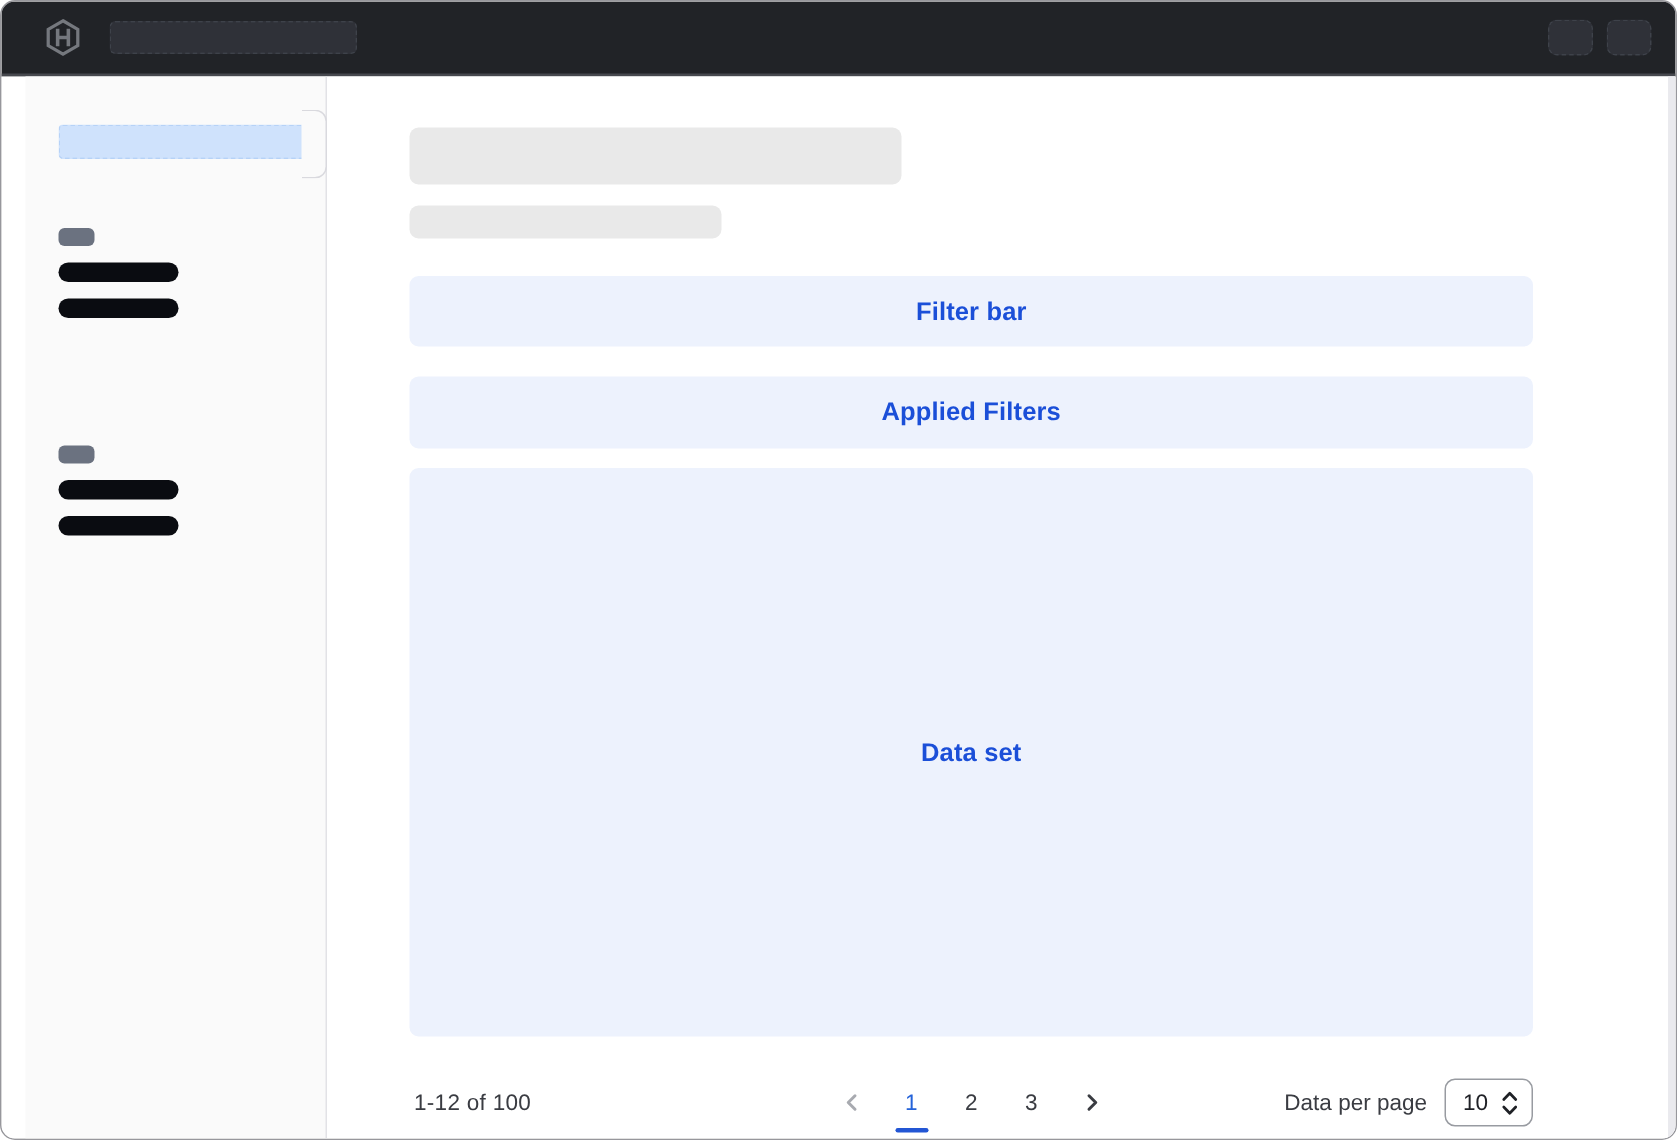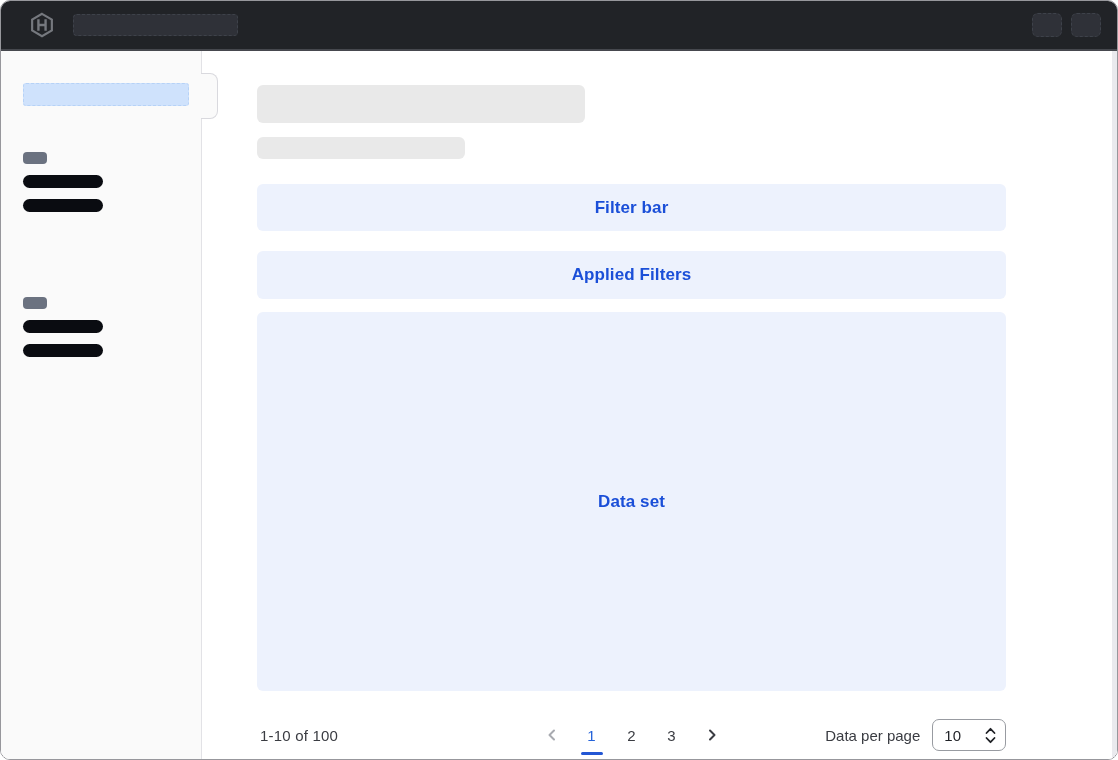--- a/index.html
+++ b/index.html
@@ -22,21 +22,21 @@
     width:165px;height:22px;margin-left:18px;border-radius:4px;
     background:#2f3138;border:1px dashed #3e424a;
   }
   .nav-spacer{flex:1;}
   .nav-right{display:flex;gap:9px;}
   .nav-box-skeleton{
     width:30px;height:24px;border-radius:6px;background:#2f3138;border:1px dashed #3e424a;
   }
 
   
-  .body{position:relative;display:flex;height:708px;background:#fff;}
+  .body{position:relative;display:flex;height:708px;background:#fff;padding-left:16px;}
 
   .sidebar{
     position:relative;width:201px;flex:0 0 auto;
     background:#fafafa;border-right:1px solid #e2e2e6;
   }
   .sk-active{
     position:absolute;left:22px;top:32px;width:166px;height:23px;
     background:#cfe2fc;border:1px dashed #b6d2f7;border-radius:3px;
   }
   .sidebar-tab{
@@ -78,21 +78,21 @@
   .pg-btn.active{color:#2563d9;}
   .pg-btn.active::after{
     content:"";position:absolute;left:1px;right:1px;bottom:-6px;height:3px;
     border-radius:2px;background:#2356d4;
   }
   .pg-chevron svg{display:block;}
   .pg-prev{cursor:default;}
   .ipp{justify-self:end;display:flex;align-items:center;}
   .ipp-label{margin-right:12px;}
   .ipp-select{
-    display:flex;align-items:center;gap:24px;height:32px;padding:0 9px 0 11px;
+    display:flex;align-items:center;gap:9px;height:32px;padding:0 9px 0 11px;
     border:1.5px solid #989ba1;border-radius:7px;background:#fff;cursor:pointer;
     color:#1f2126;
   }
 </style>
 </head>
 <body>
 
 <div class="window">
 
   <header class="navbar">
@@ -136,21 +136,21 @@
 
       <section class="panel panel-applied">
         <span>Applied Filters</span>
       </section>
 
       <section class="panel panel-dataset">
         <span>Data set</span>
       </section>
 
       <div class="pagination">
-        <div class="range">1-10 of 100</div>
+        <div class="range">1-12 of 100</div>
 
         <nav class="pager">
           <button class="pg-btn pg-chevron pg-prev" aria-disabled="true">
             <svg width="14" height="14" viewBox="0 0 14 14" fill="none" stroke="#a8aab0" stroke-width="2" stroke-linecap="round" stroke-linejoin="round">
               <polyline points="9,2.5 4.5,7 9,11.5"></polyline>
             </svg>
           </button>
           <button class="pg-btn active">1</button>
           <button class="pg-btn">2</button>
           <button class="pg-btn">3</button>

